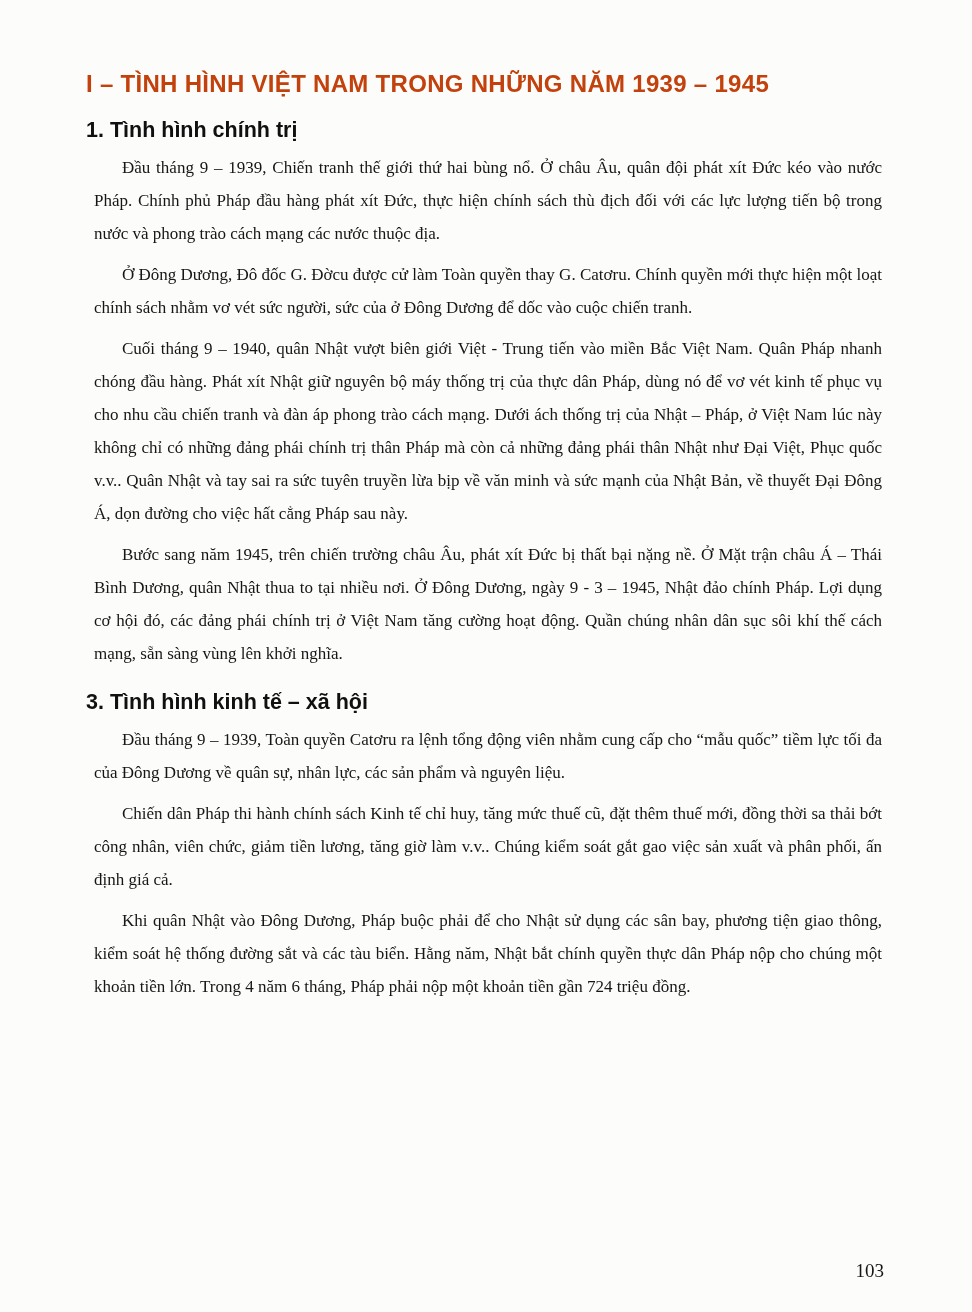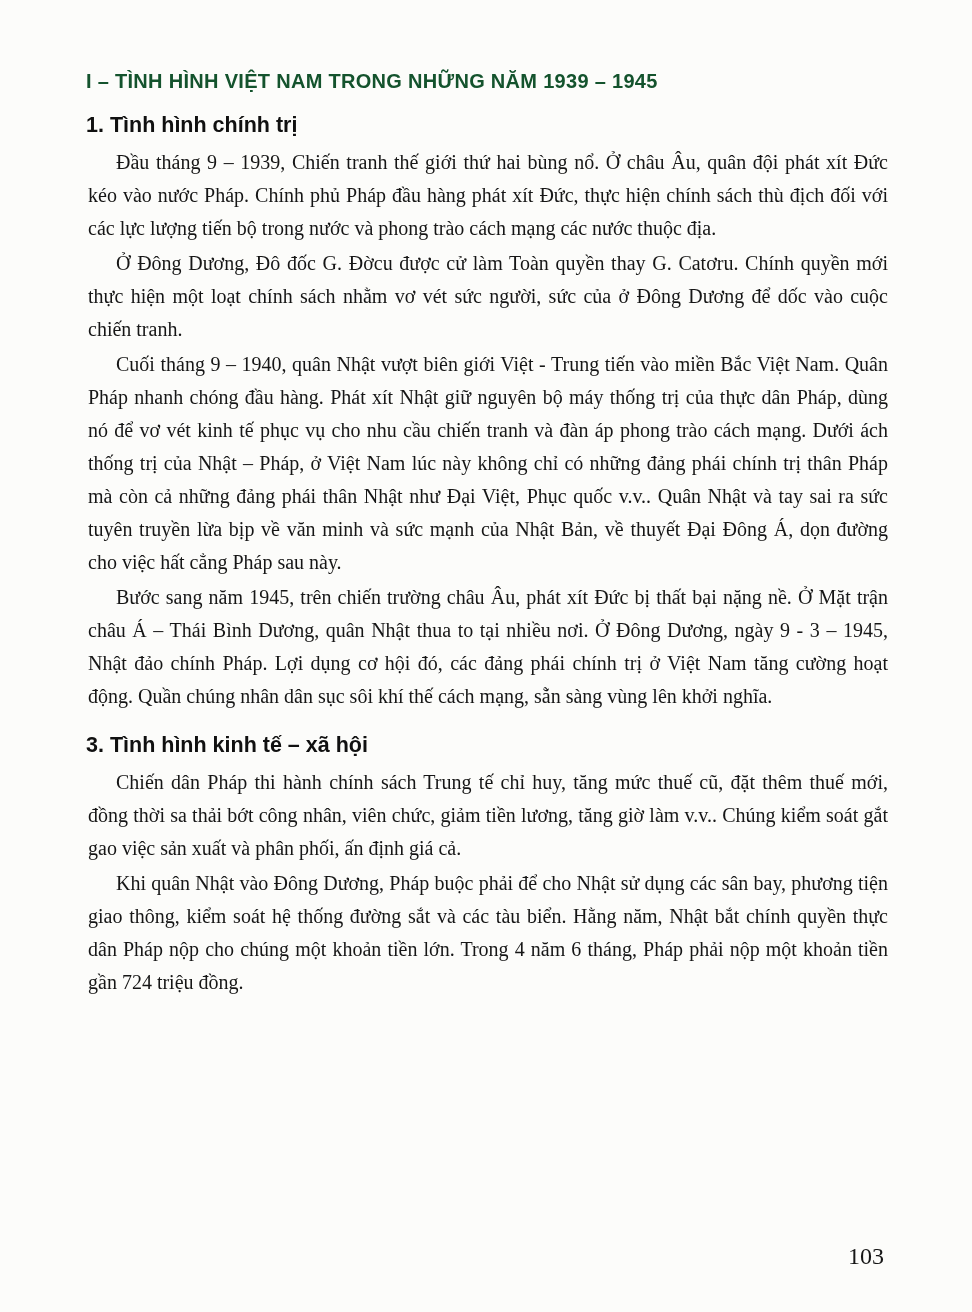--- a/index.html
+++ b/index.html
@@ -17,46 +17,46 @@
   }
   .page-content {
     position: absolute;
     left: 86px;
     top: 70px;
     width: 804px;
   }
   .main-heading {
     font-family: "Liberation Sans", sans-serif;
     font-weight: bold;
-    font-size: 20px;
+    font-size: 24px;
     letter-spacing: 0.3px;
     margin: 0 0 14px 0;
-    color: #14532d;
+    color: #c2410c;
   }
   .section-title {
     font-family: "Liberation Sans", sans-serif;
     font-weight: bold;
     font-size: 21.5px;
     margin: 20px 0 8px 0;
     color: #101010;
   }
   p.body-para {
-    font-size: 20px;
+    font-size: 17px;
     line-height: 33px;
     text-align: justify;
     text-indent: 28px;
-    margin: 2px;
+    margin: 8px;
   }
   .italic {
   }
   .page-number {
     position: absolute;
     right: 88px;
-    bottom: 42px;
-    font-size: 24px;
+    bottom: 30px;
+    font-size: 19px;
     color: #161616;
   }
 </style>
 </head>
 <body>
 
 <div class="page-content">
 
   <h1 class="main-heading">I – TÌNH HÌNH VIỆT NAM TRONG NHỮNG NĂM 1939 – 1945</h1>
 
@@ -65,20 +65,21 @@
   <p class="body-para"><span>Đầu tháng 9 – 1939, Chiến tranh thế giới thứ hai bùng nổ. Ở châu Âu, quân đội phát xít Đức kéo vào nước Pháp. Chính phủ Pháp đầu hàng phát xít Đức, thực hiện chính sách thù địch đối với các lực lượng tiến bộ trong nước và phong trào cách mạng các nước thuộc địa.</span></p>
 
   <p class="body-para"><span>Ở Đông Dương, Đô đốc G. Đờcu được cử làm Toàn quyền thay G. Catơru. Chính quyền mới thực hiện một loạt chính sách nhằm vơ vét sức người, sức của ở Đông Dương để dốc vào cuộc chiến tranh.</span></p>
 
   <p class="body-para"><span>Cuối tháng 9 – 1940, quân Nhật vượt biên giới Việt - Trung tiến vào miền Bắc Việt Nam. Quân Pháp nhanh chóng đầu hàng. Phát xít Nhật giữ nguyên bộ máy thống trị của thực dân Pháp, dùng nó để vơ vét kinh tế phục vụ cho nhu cầu chiến tranh và đàn áp phong trào cách mạng. Dưới ách thống trị của Nhật – Pháp, ở Việt Nam lúc này không chỉ có những đảng phái chính trị thân Pháp mà còn cả những đảng phái thân Nhật như Đại Việt, Phục quốc v.v.. Quân Nhật và tay sai ra sức tuyên truyền lừa bịp về văn minh và sức mạnh của Nhật Bản, về </span><span class="italic">thuyết Đại Đông Á</span><span>, dọn đường cho việc hất cẳng Pháp sau này.</span></p>
 
   <p class="body-para"><span>Bước sang năm 1945, trên chiến trường châu Âu, phát xít Đức bị thất bại nặng nề. Ở Mặt trận châu Á – Thái Bình Dương, quân Nhật thua to tại nhiều nơi. Ở Đông Dương, ngày 9 - 3 – 1945, Nhật đảo chính Pháp. Lợi dụng cơ hội đó, các đảng phái chính trị ở Việt Nam tăng cường hoạt động. Quần chúng nhân dân sục sôi khí thế cách mạng, sẵn sàng vùng lên khởi nghĩa.</span></p>
 
   <h2 class="section-title">3. Tình hình kinh tế – xã hội</h2>
 
+  <p class="body-para"><span>Đầu tháng 9 – 1939, Toàn quyền Catơru ra lệnh tổng động viên nhằm cung cấp cho “mẫu quốc” tiềm lực tối đa của Đông Dương về quân sự, nhân lực, các sản phẩm và nguyên liệu.</span></p>
 
-  <p class="body-para"><span>Chiến dân Pháp thi hành chính sách </span><span class="italic">Trung tế chỉ huy</span><span>, tăng mức thuế cũ, đặt thêm thuế mới, đồng thời sa thải bớt công nhân, viên chức, giảm tiền lương, tăng giờ làm v.v.. Chúng kiểm soát gắt gao việc sản xuất và phân phối, ấn định giá cả.</span></p>
+  <p class="body-para"><span>Chiến dân Pháp thi hành chính sách </span><span class="italic">Kinh tế chỉ huy</span><span>, tăng mức thuế cũ, đặt thêm thuế mới, đồng thời sa thải bớt công nhân, viên chức, giảm tiền lương, tăng giờ làm v.v.. Chúng kiểm soát gắt gao việc sản xuất và phân phối, ấn định giá cả.</span></p>
 
   <p class="body-para"><span>Khi quân Nhật vào Đông Dương, Pháp buộc phải để cho Nhật sử dụng các sân bay, phương tiện giao thông, kiểm soát hệ thống đường sắt và các tàu biển. Hằng năm, Nhật bắt chính quyền thực dân Pháp nộp cho chúng một khoản tiền lớn. Trong 4 năm 6 tháng, Pháp phải nộp một khoản tiền gần 724 triệu đồng.</span></p>
 
 </div>
 
 <div class="page-number">103</div>
 
 </body></html>

